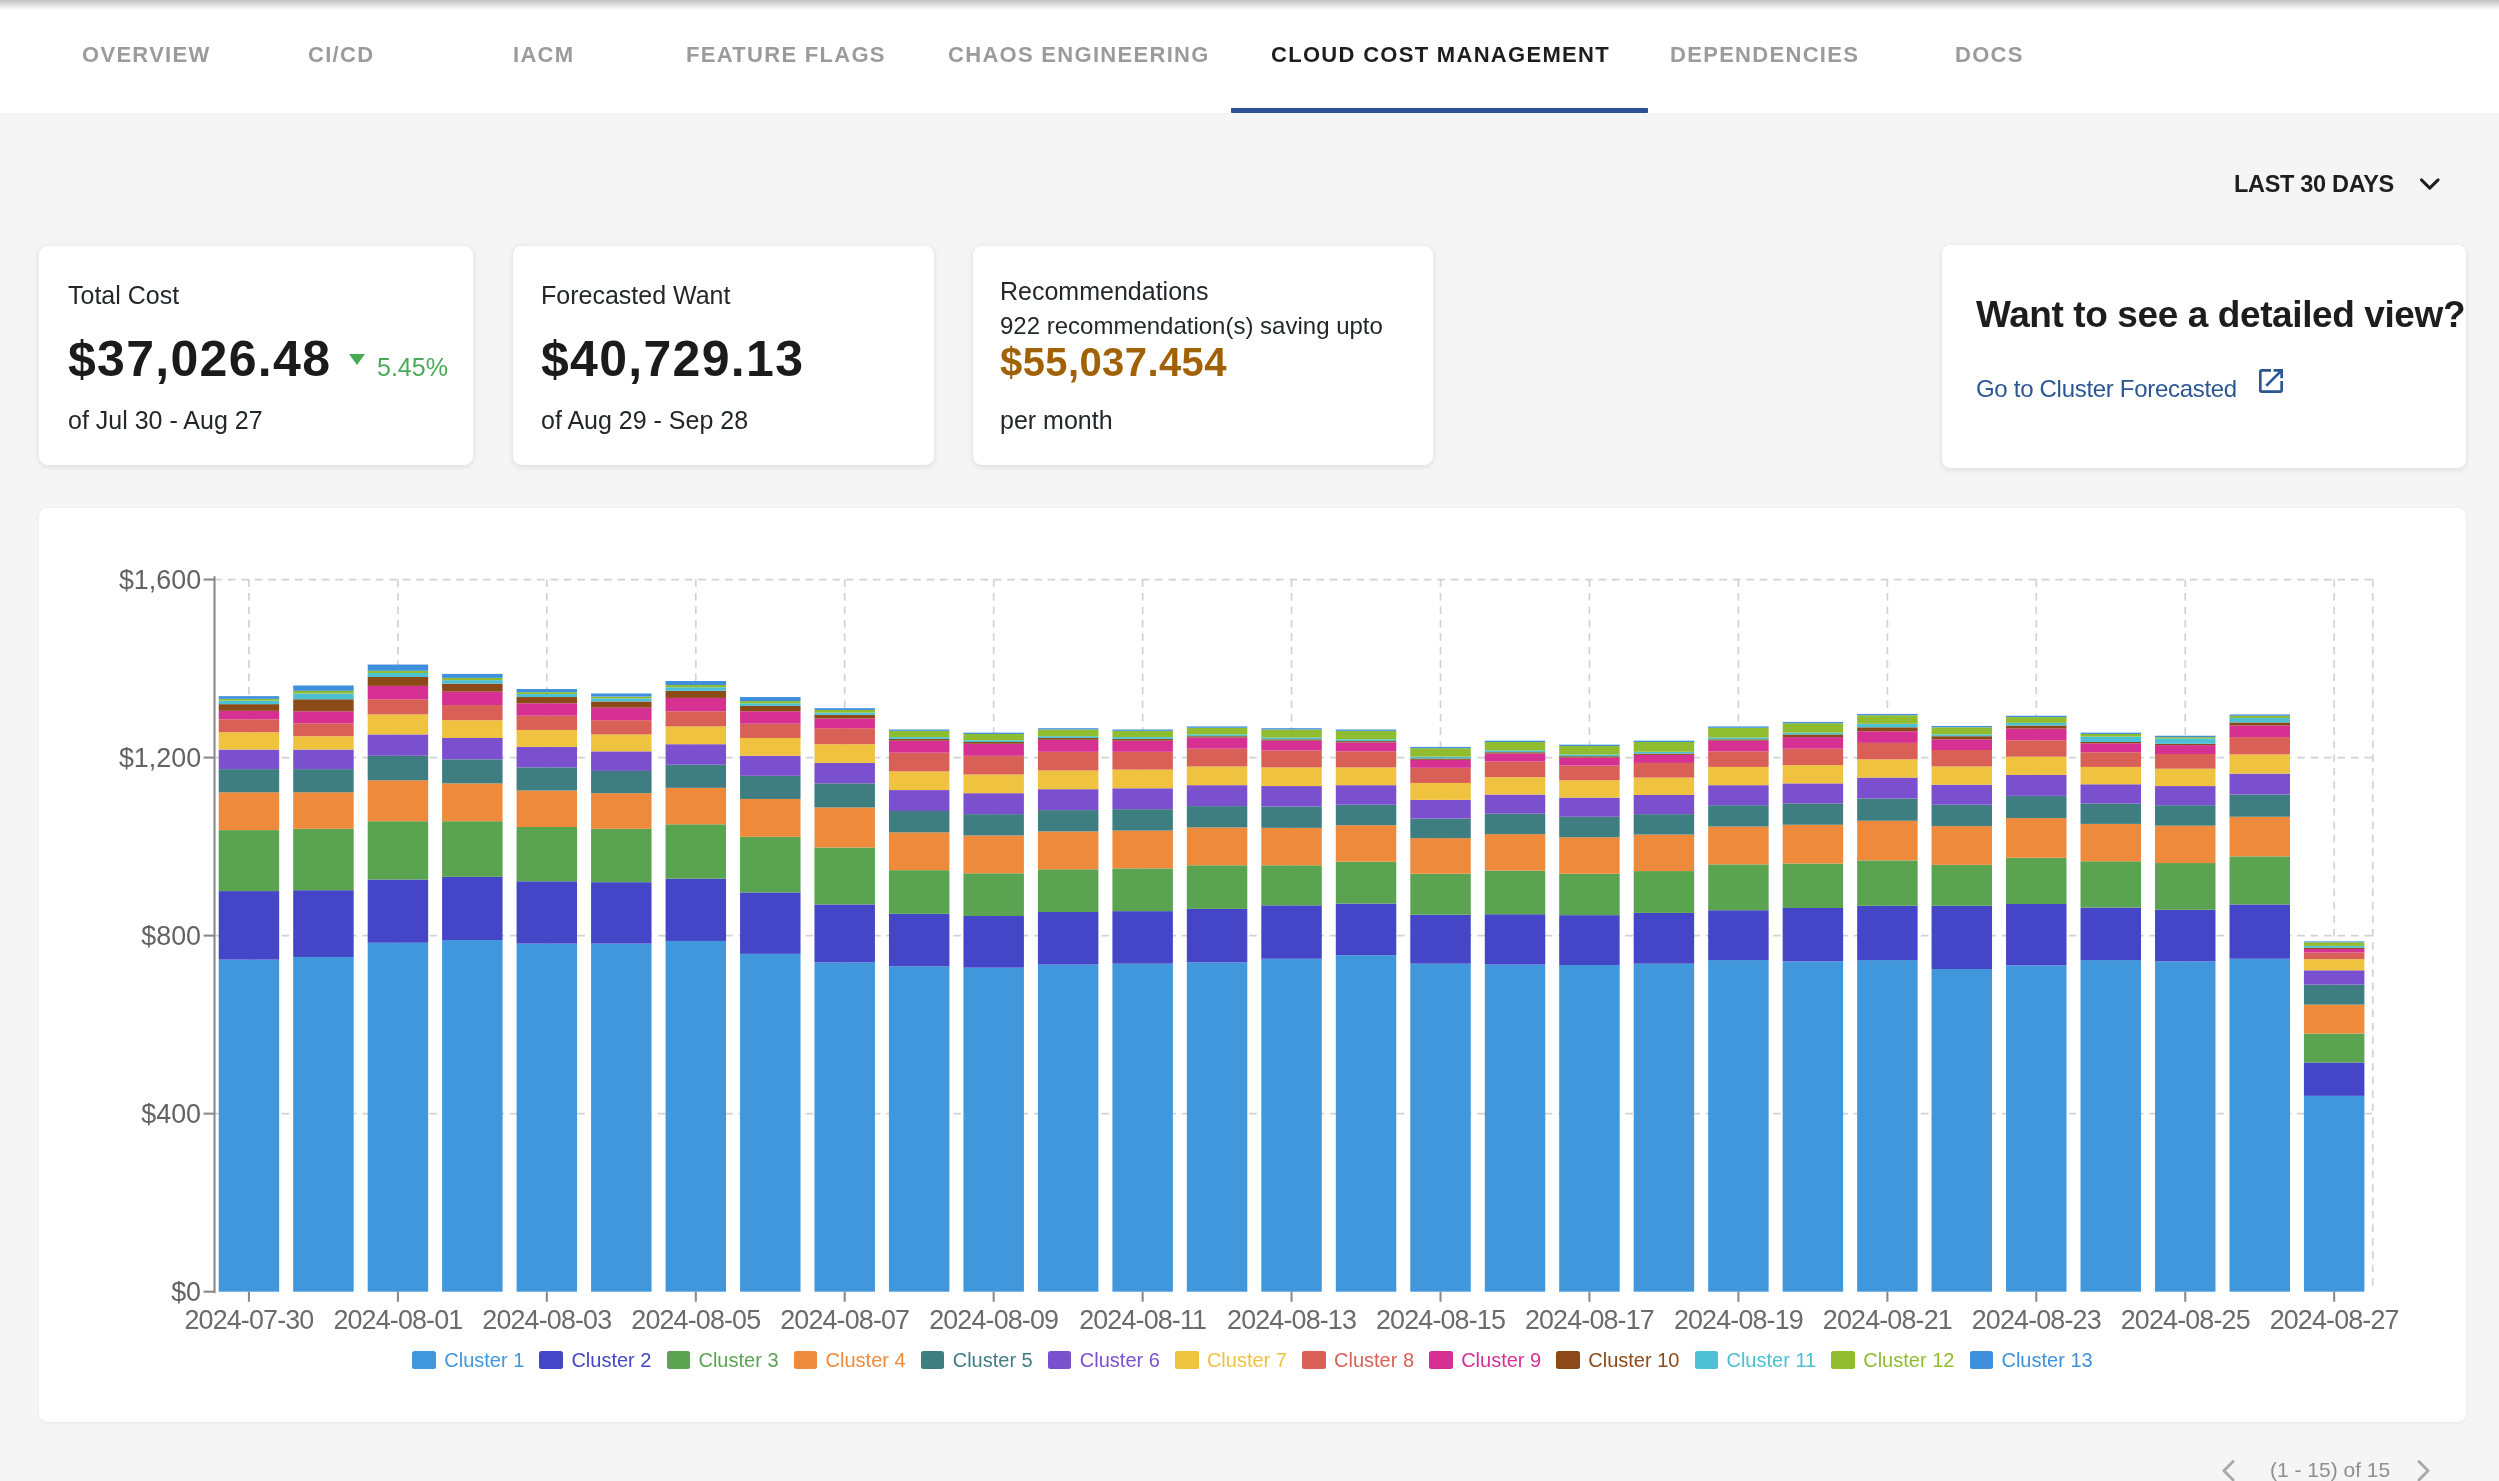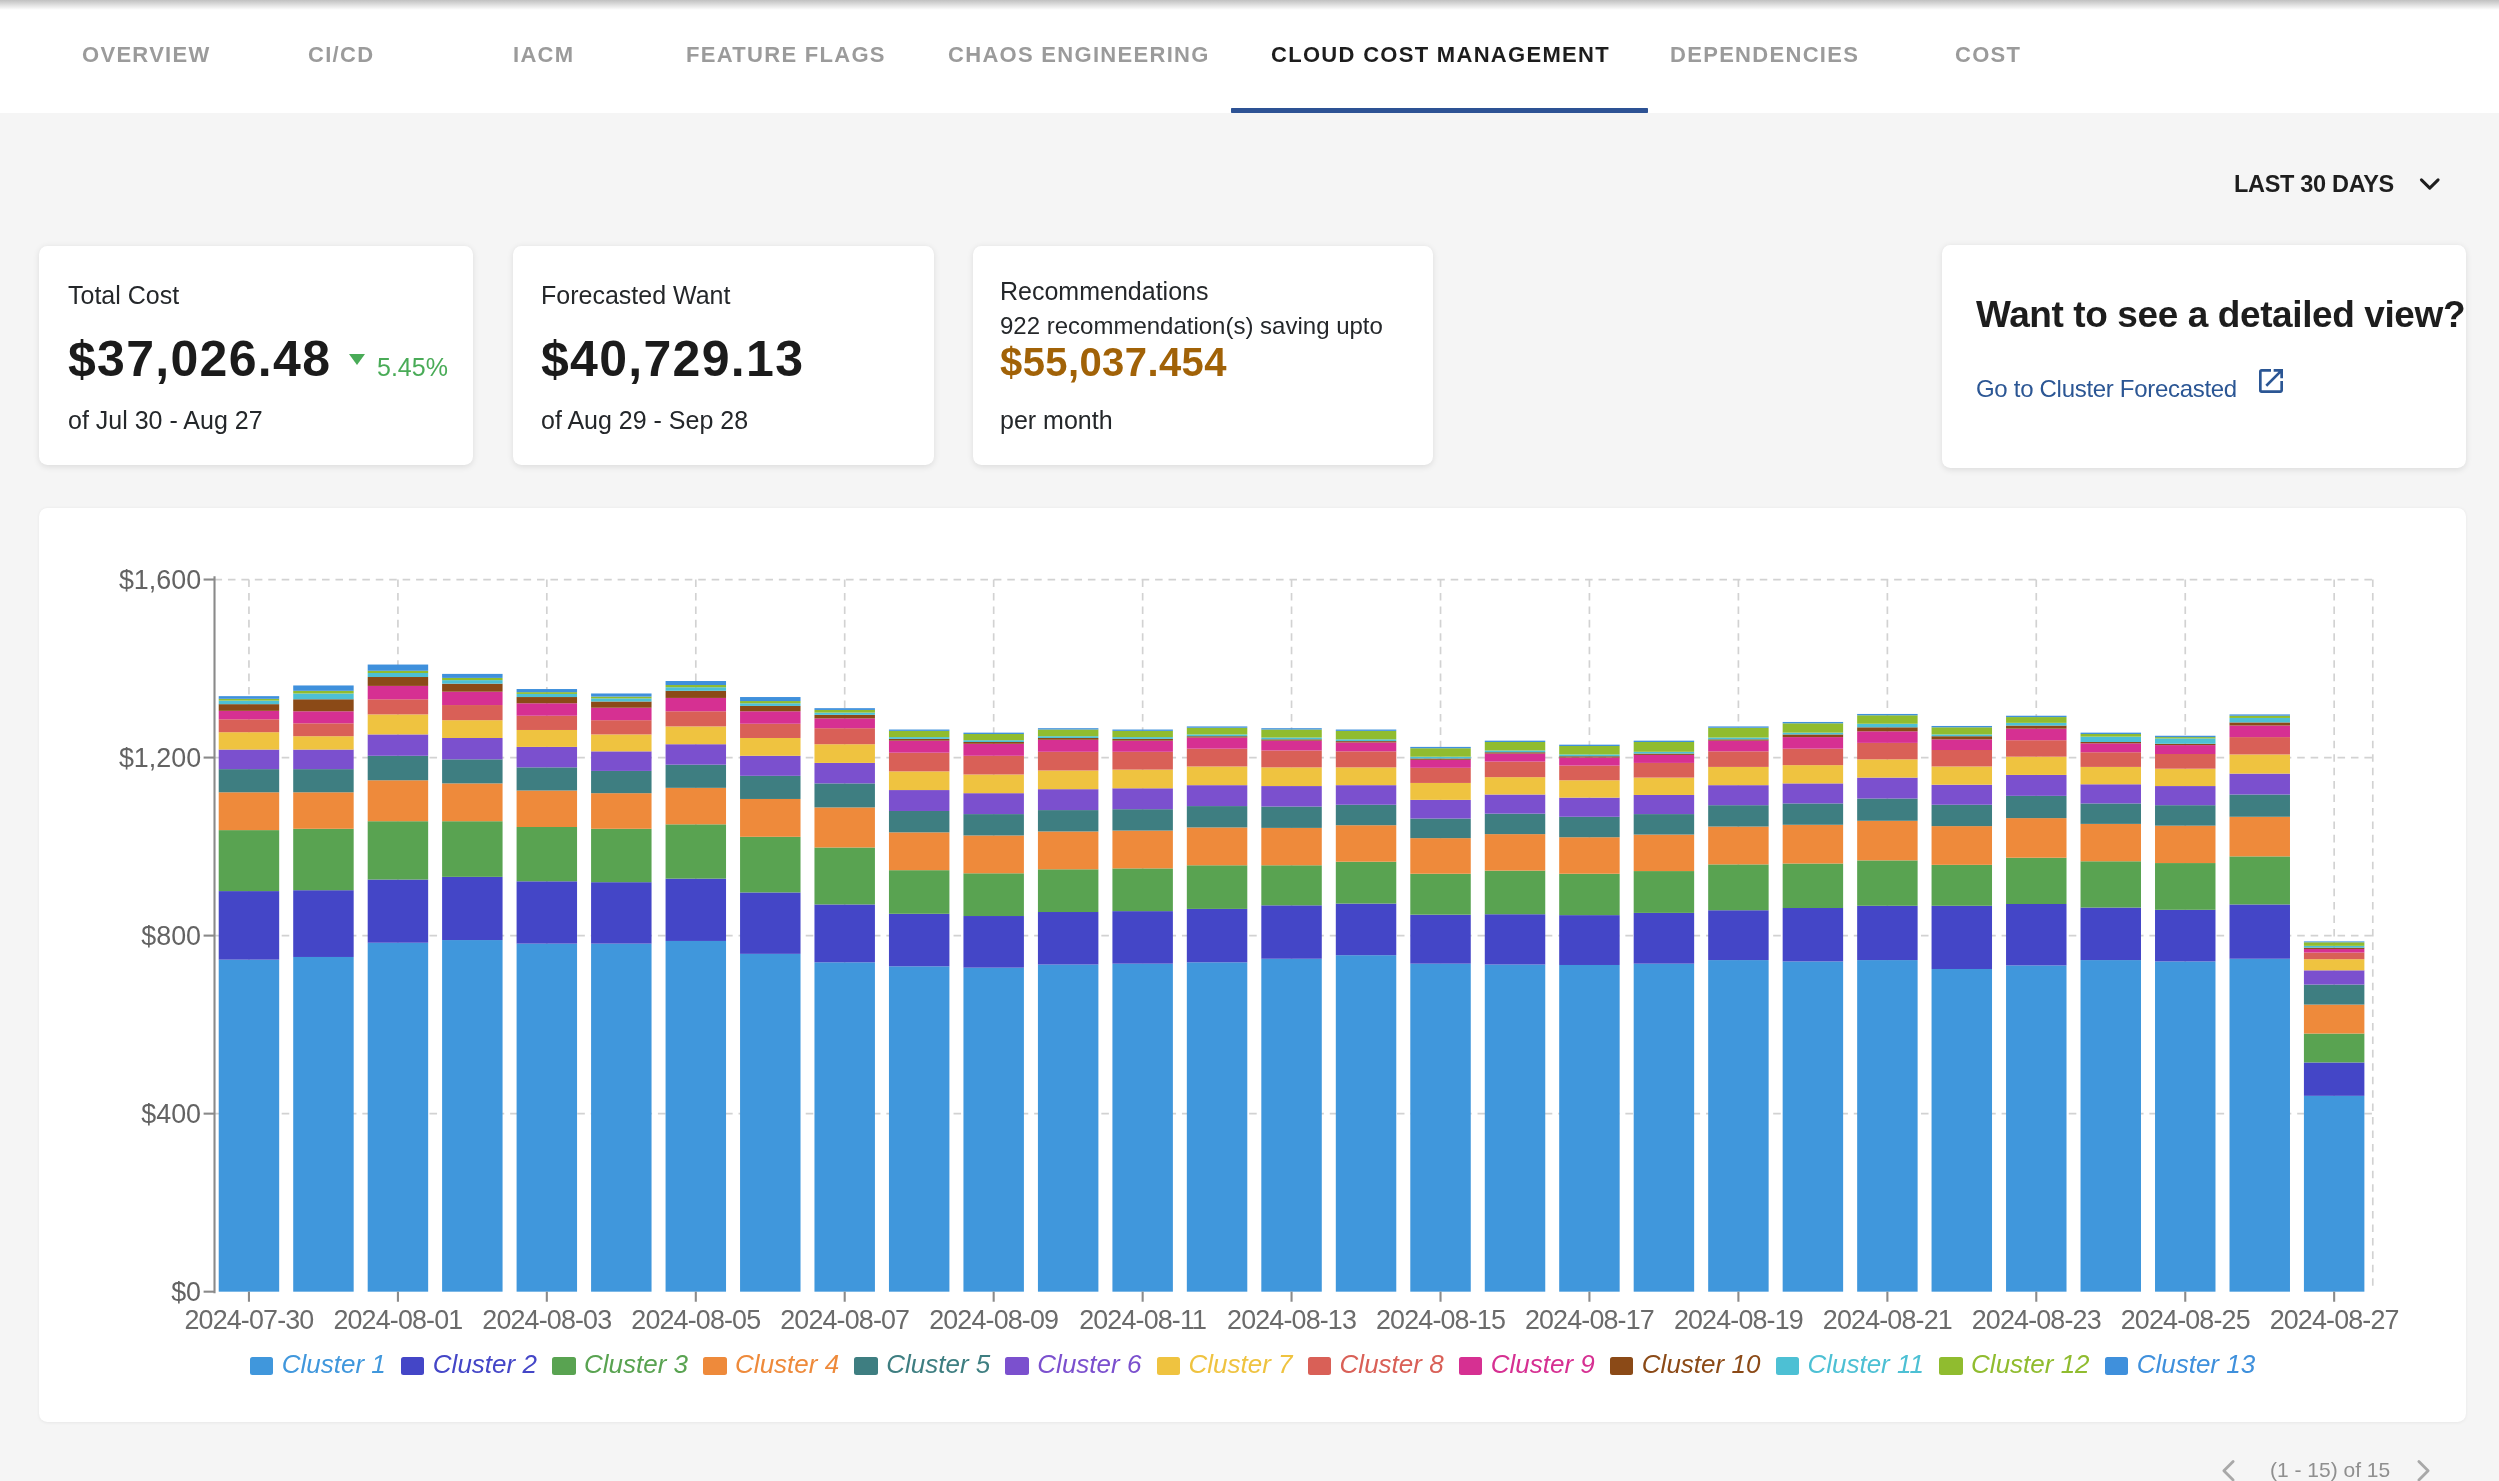--- a/index.html
+++ b/index.html
@@ -19,37 +19,37 @@
 .c4 { left:1942px; top:245px; width:524px; height:223px; }
 .ctitle { position:absolute; left:28.6px; top:281px; font-size:25px; color:#24272a; }
 .cbig { position:absolute; left:28.6px; top:330px; font-size:50px; font-weight:bold; color:#1b1b1b; letter-spacing:1.3px; }
 .cdate { position:absolute; left:28.6px; top:406px; font-size:25px; color:#24272a; }
 .pct { font-size:25px; font-weight:normal; color:#49ab57; letter-spacing:0;margin-top:8px; }
 .tri { width:0; height:0; border-left:8.4px solid transparent; border-right:8.4px solid transparent; border-top:11.8px solid #49ab57; }
 .chartpanel { position:absolute; left:39px; top:508px; width:2427px; height:914px; background:#fff; border-radius:8.4px; box-shadow:0 0.8px 3.4px rgba(0,0,0,0.06); }
 .legend { position:absolute; left:39px; top:1349px; width:2427px; text-align:center; white-space:nowrap; }
 .li { display:inline-block; margin:0 7.6px; }
 .sw { display:inline-block; width:23.5px; height:17.6px; border-radius:2.5px; vertical-align:-1.7px; }
-.lt { font-size:26px; margin-left:8.4px;font-style:italic; }
+.lt { font-size:20px; margin-left:8.4px; }
 .pgtext { position:absolute; left:2270px; top:1458px; font-size:21px; color:#8f8f8f; }
 .pgl { position:absolute; left:2220px; top:1459px; }
 .pgr { position:absolute; left:2415px; top:1459px; }
 .wantTitle { position:absolute; left:1976px; top:286px; font-size:37px; font-weight:bold; color:#1d1d1d; letter-spacing:-0.4px;margin-top:8px; }
 .goLink { position:absolute; left:1976px; top:375px; font-size:24px; color:#2b5694; letter-spacing:-0.3px; }
 </style></head>
 <body>
 <div class="topbar"></div>
 <div class="tab" style="left:82px">OVERVIEW</div>
 <div class="tab" style="left:308px">CI/CD</div>
 <div class="tab" style="left:513px">IACM</div>
 <div class="tab" style="left:686px">FEATURE FLAGS</div>
 <div class="tab" style="left:948px">CHAOS ENGINEERING</div>
 <div class="tab active" style="left:1271px">CLOUD COST MANAGEMENT</div>
 <div class="tab" style="left:1670px">DEPENDENCIES</div>
-<div class="tab" style="left:1955px">COST</div>
+<div class="tab" style="left:1955px">DOCS</div>
 <div class="underline"></div>
 <div class="topshadow"></div>
 <div class="lastdays">LAST 30 DAYS</div>
 <svg class="ddchev" width="23.5" height="20" viewBox="0 0 28 24">
     <polyline points="4,7 14,17 24,7" fill="none" stroke="#1e1e1e" stroke-width="3.6" stroke-linecap="round" stroke-linejoin="round"></polyline>
   </svg>
 
 <div class="card c1"></div>
 <div class="card c2"></div>
 <div class="card c3"></div>

